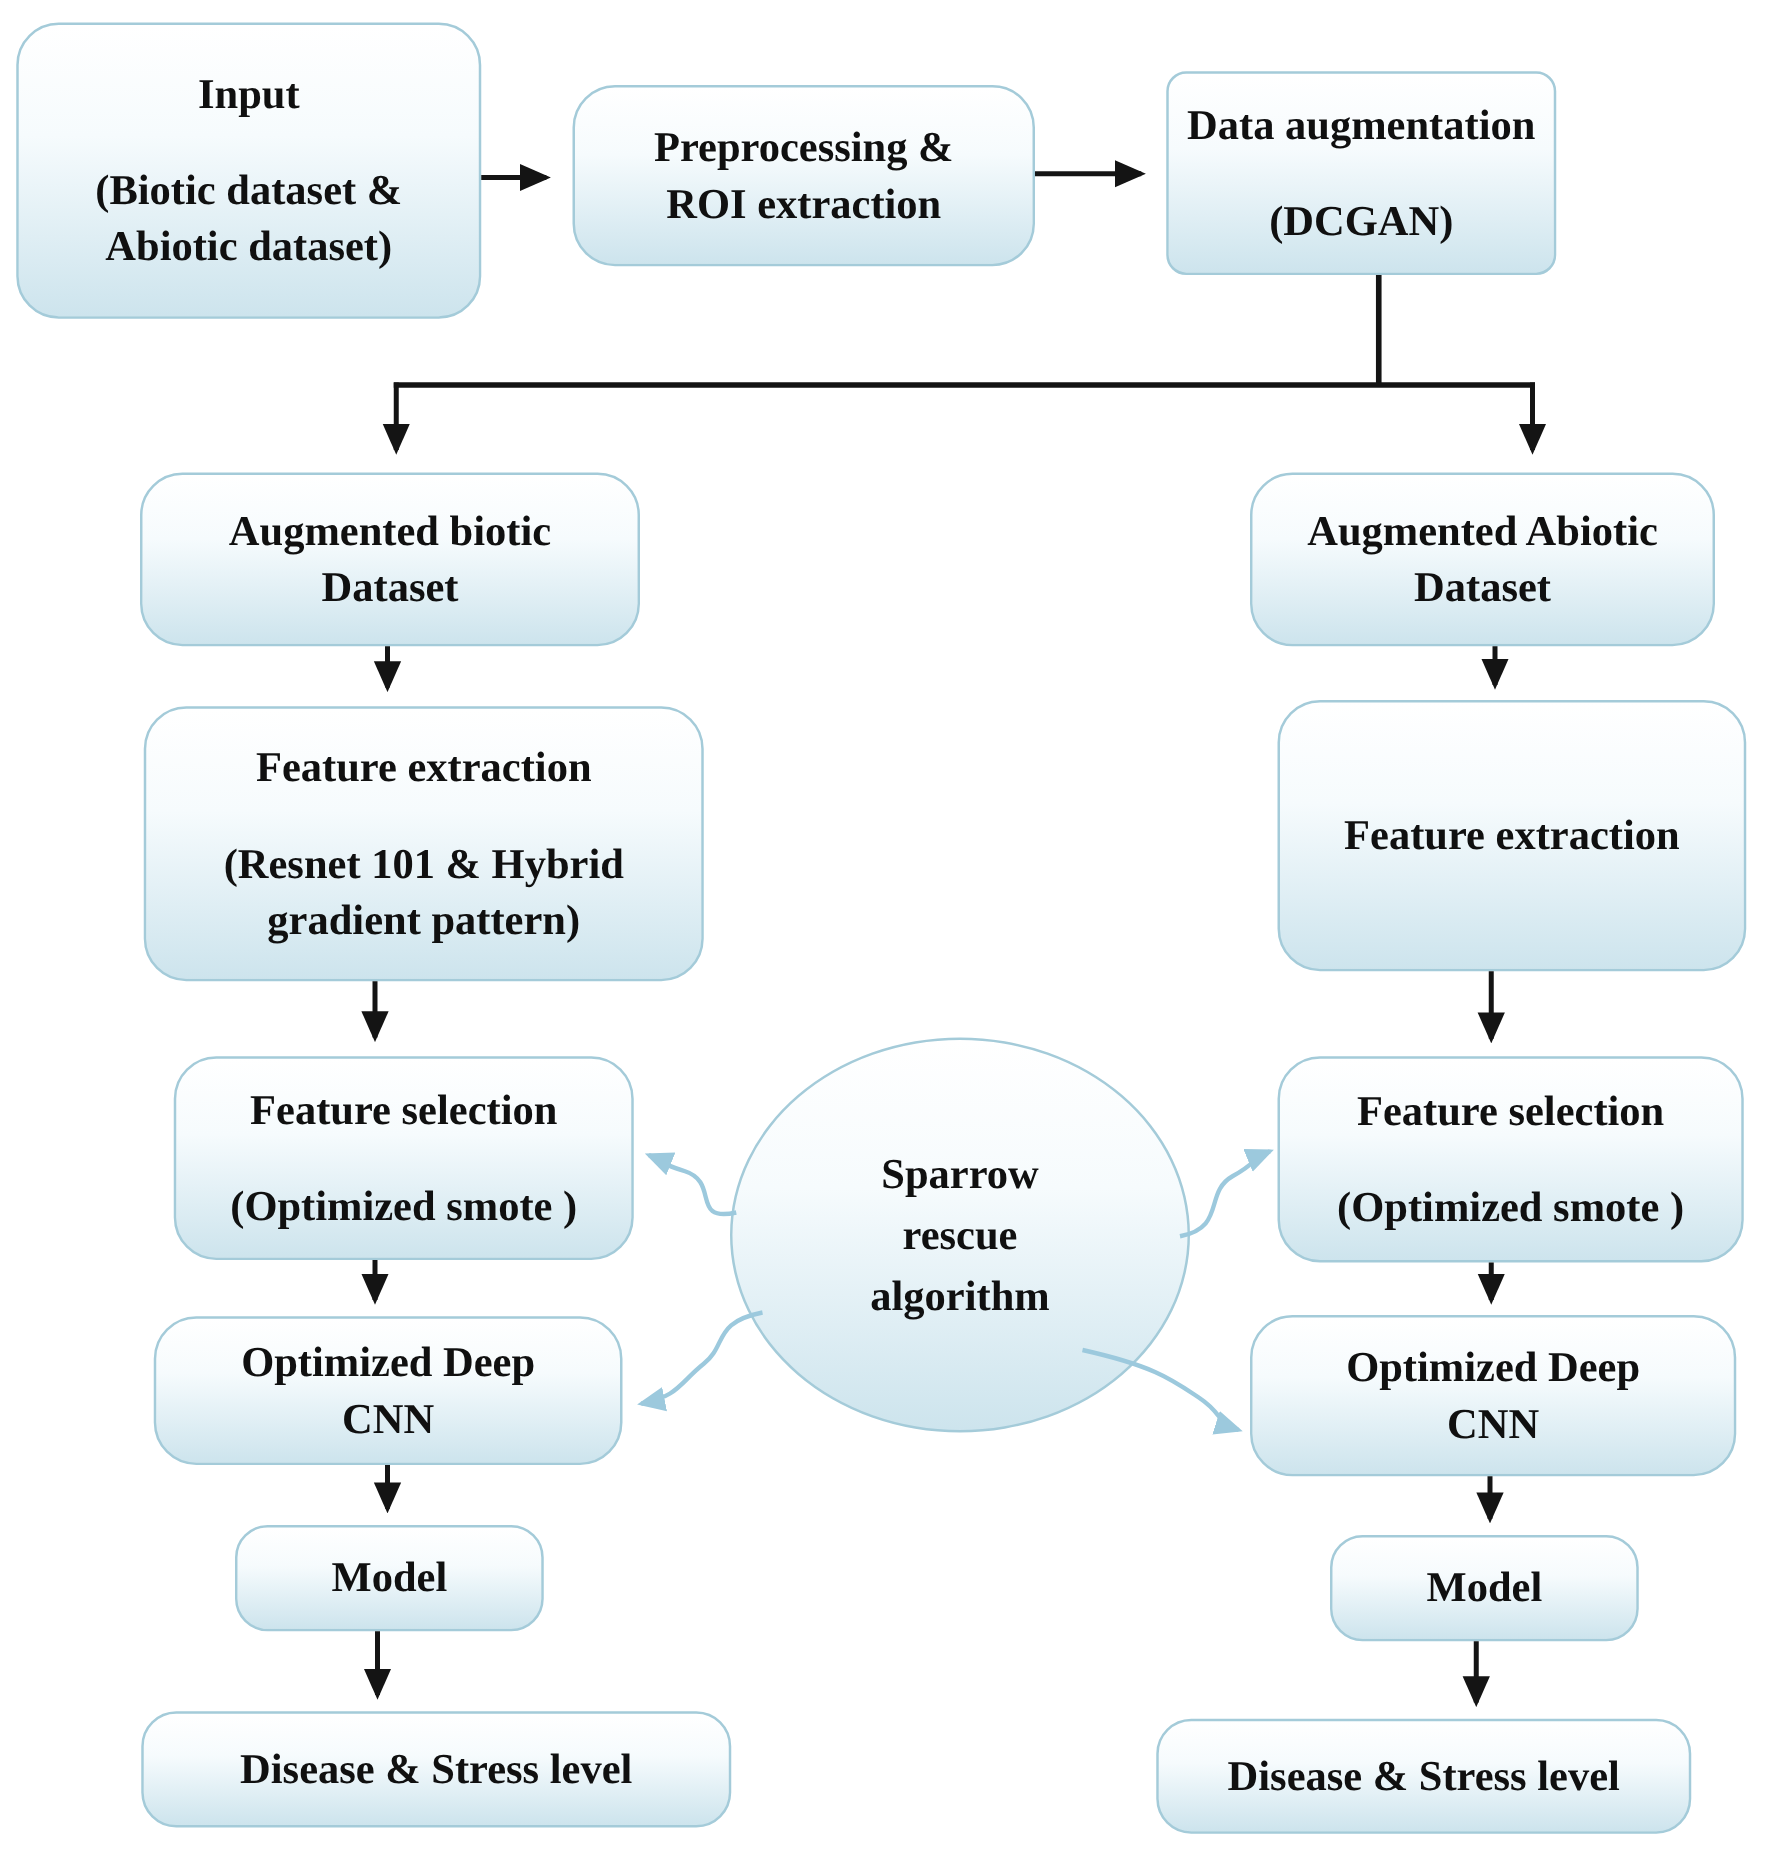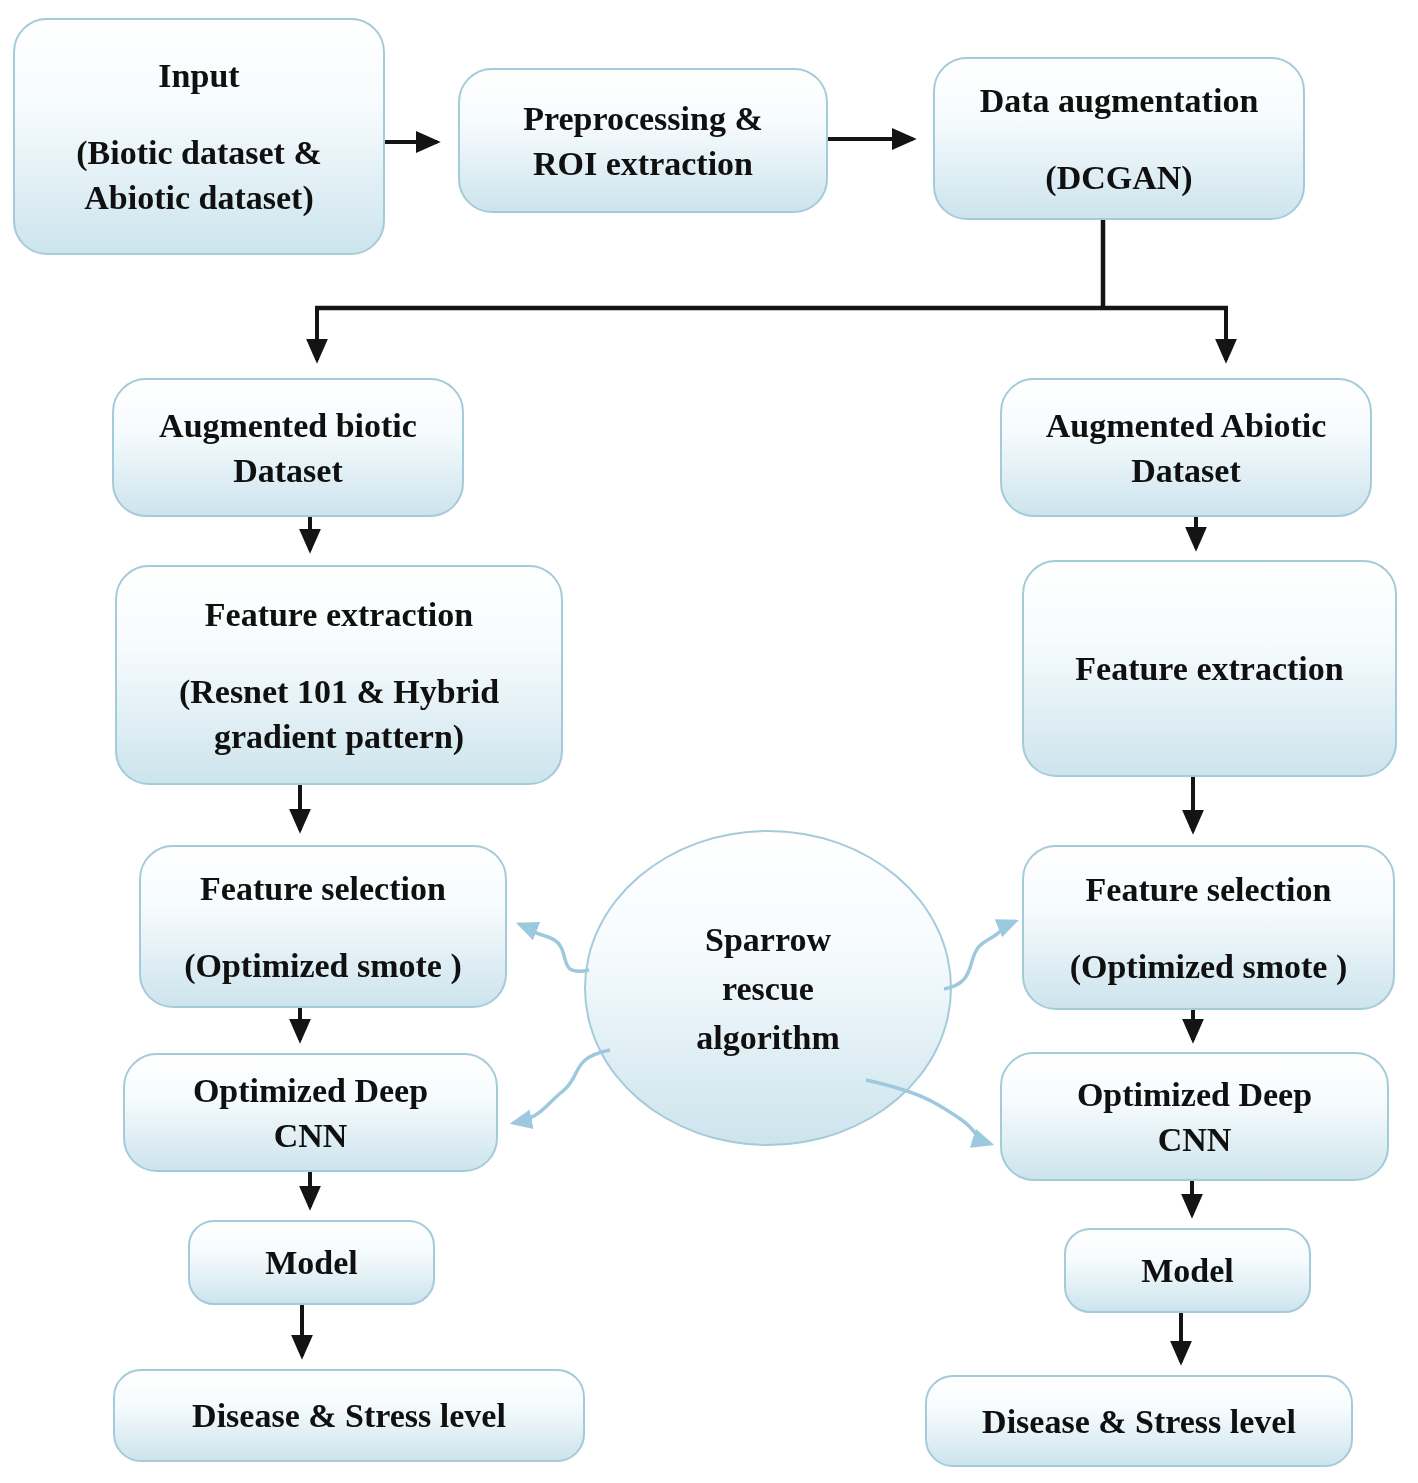--- a/index.html
+++ b/index.html
@@ -28,22 +28,22 @@
     font-size: 34px;
     font-weight: bold;
     color: var(--text, #101010);
     line-height: 45px;
     white-space: nowrap;
   }
   .gap { margin-top: 32px; }
 
   #n-input   { left: 13px;   top: 18px;   width: 372px; height: 237px; }
   #n-pre     { left: 458px;  top: 68px;   width: 370px; height: 145px; }
-  #n-dcgan   { left: 933px;  top: 57px;   width: 372px; height: 163px; }
-  #n-augb    { left: 112px;  top: 378px;  width: 352px; height: 139px; }
+  #n-dcgan   { left: 933px;  top: 57px;   width: 312px; height: 163px; border-radius: 16px; }
+  #n-augb    { left: 112px;  top: 378px;  width: 400px; height: 139px; }
   #n-auga    { left: 1000px; top: 378px;  width: 372px; height: 139px; align-items: center; }
   #n-fel     { left: 115px;  top: 565px;  width: 448px; height: 220px; }
   #n-fer     { left: 1022px; top: 560px;  width: 375px; height: 217px; }
   #n-fsl     { left: 139px;  top: 845px;  width: 368px; height: 163px; }
   #n-fsr     { left: 1022px; top: 845px;  width: 373px; height: 165px; }
   #n-cnnl    { left: 123px;  top: 1053px; width: 375px; height: 119px; }
   #n-cnnr    { left: 1000px; top: 1052px; width: 389px; height: 129px; }
   #n-modl    { left: 188px;  top: 1220px; width: 247px; height: 85px;  border-radius: 26px; }
   #n-modr    { left: 1064px; top: 1228px; width: 247px; height: 85px;  border-radius: 26px; }
   #n-disl    { left: 113px;  top: 1369px; width: 472px; height: 93px;  border-radius: 28px; }

